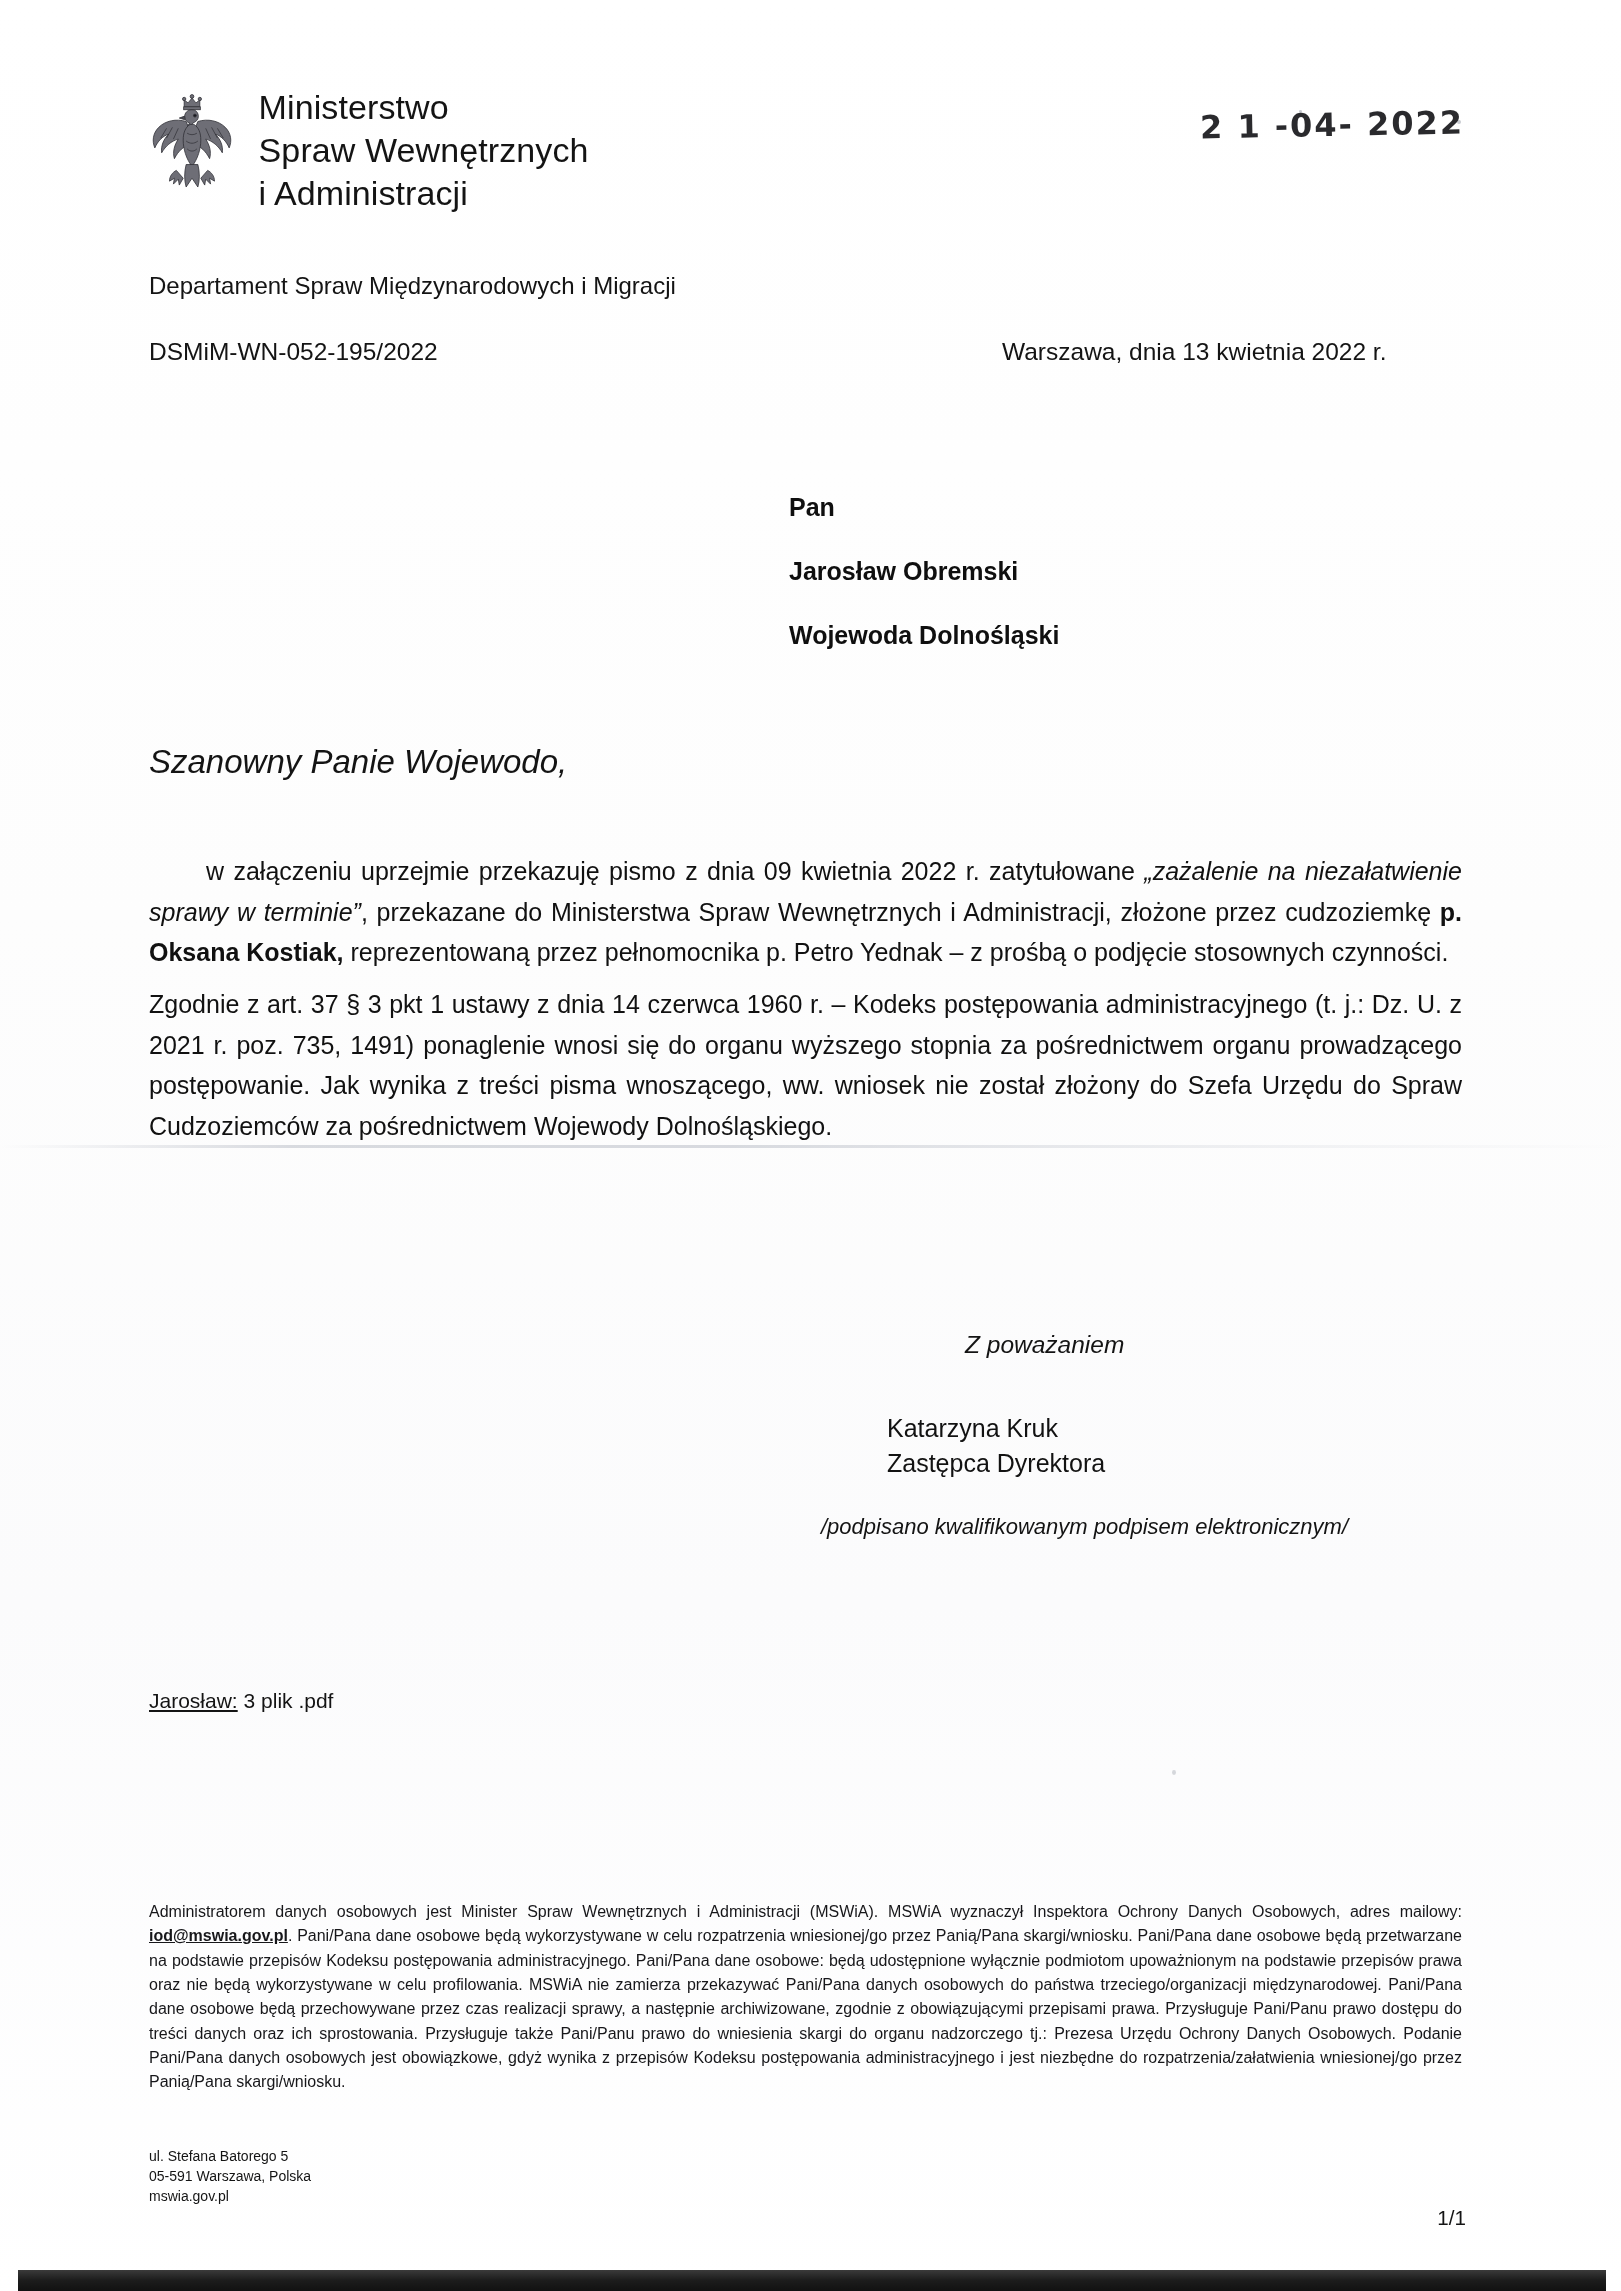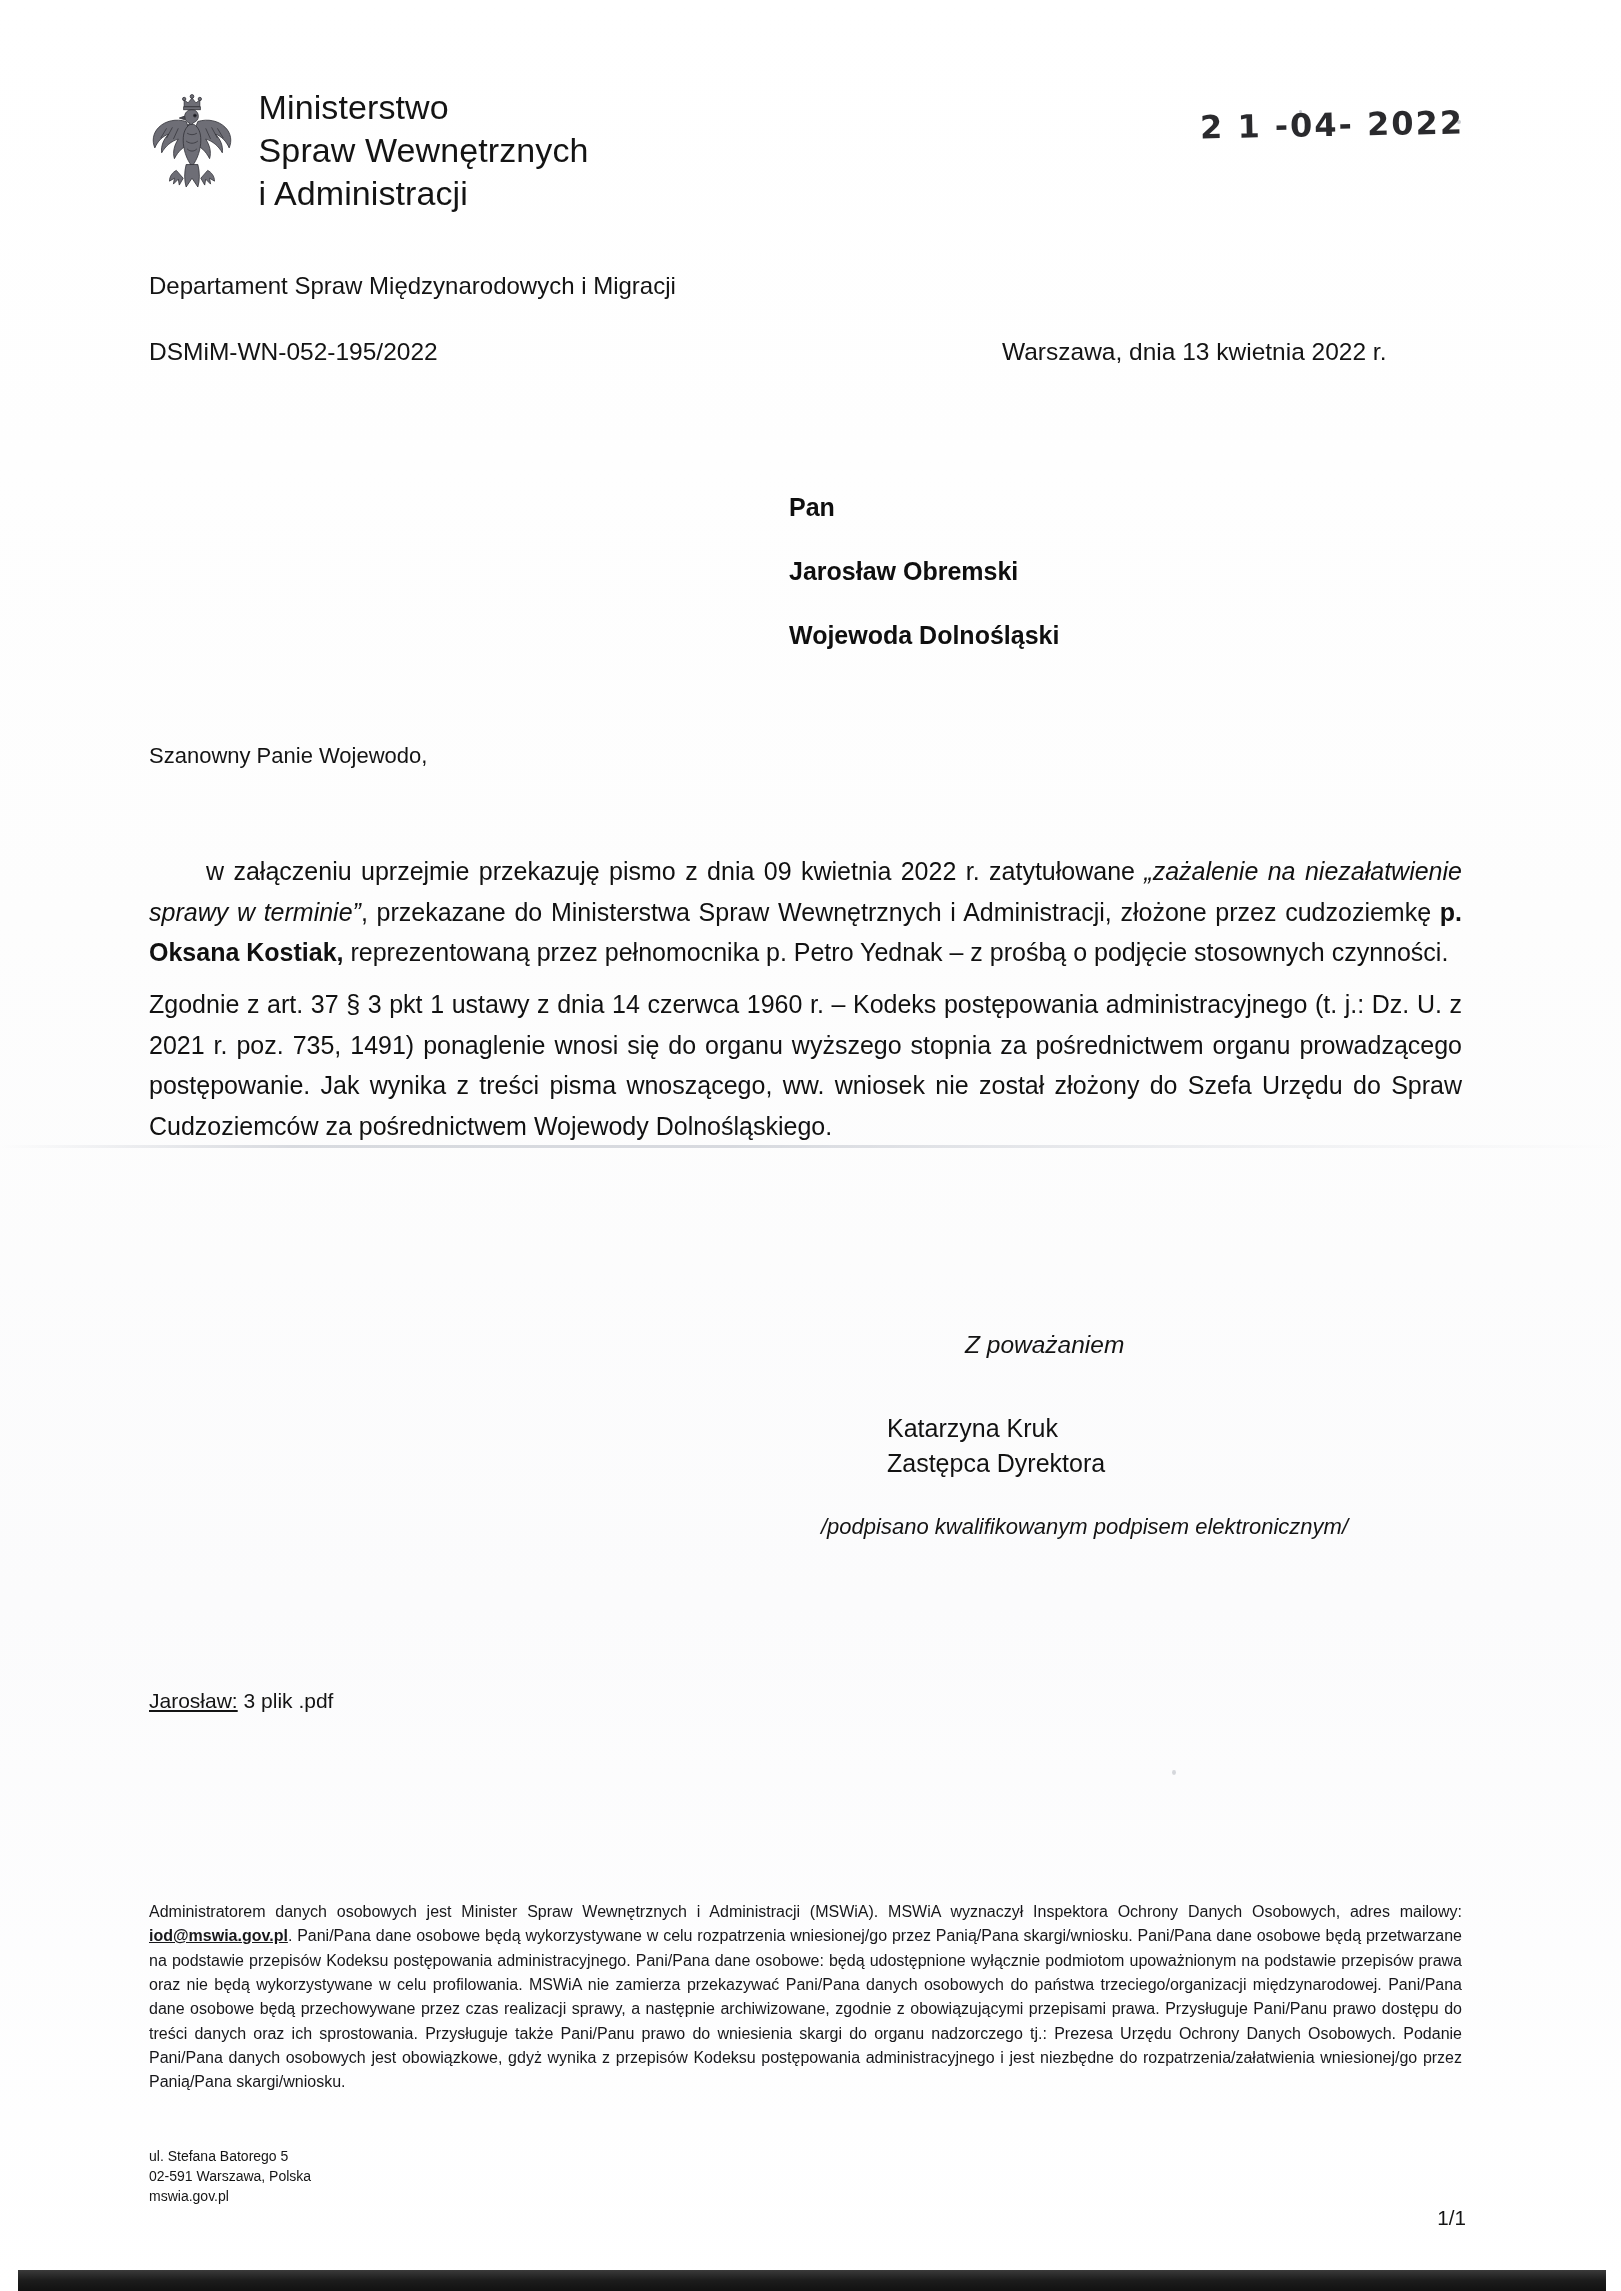--- a/index.html
+++ b/index.html
@@ -111,21 +111,22 @@
     line-height: 1;
     color: #0f0f0f;
   }
   .addressee div { margin-bottom: 39px; }
 
   
   .salutation {
     position: absolute;
     left: 149px;
     top: 743px;
-    font-size: 22px;
+    font-size: 33px;
+    font-style: italic;
     color: #141414;
   }
   .body-block {
     position: absolute;
     left: 149px;
     top: 851px;
     width: 1313px;
     font-size: 25px;
     line-height: 1.62;
     text-align: justify;
@@ -305,20 +306,20 @@
   </div>
   <div class="esign">/podpisano kwalifikowanym podpisem elektronicznym/</div>
 
   <div class="attachment"><span class="u">Jarosław:</span><span> 3 plik .pdf</span></div>
 
 
   <div class="privacy"><span>Administratorem danych osobowych jest Minister Spraw Wewnętrznych i Administracji (MSWiA). MSWiA wyznaczył Inspektora Ochrony Danych Osobowych, adres mailowy: </span><span class="mail">iod@mswia.gov.pl</span><span>. Pani/Pana dane osobowe będą wykorzystywane w celu rozpatrzenia wniesionej/go przez Panią/Pana skargi/wniosku. Pani/Pana dane osobowe będą przetwarzane na podstawie przepisów Kodeksu postępowania administracyjnego. Pani/Pana dane osobowe: będą udostępnione wyłącznie podmiotom upoważnionym na podstawie przepisów prawa oraz nie będą wykorzystywane w celu profilowania. MSWiA nie zamierza przekazywać Pani/Pana danych osobowych do państwa trzeciego/organizacji międzynarodowej. Pani/Pana dane osobowe będą przechowywane przez czas realizacji sprawy, a następnie archiwizowane, zgodnie z obowiązującymi przepisami prawa. Przysługuje Pani/Panu prawo dostępu do treści danych oraz ich sprostowania. Przysługuje także Pani/Panu prawo do wniesienia skargi do organu nadzorczego tj.: Prezesa Urzędu Ochrony Danych Osobowych. Podanie Pani/Pana danych osobowych jest obowiązkowe, gdyż wynika z przepisów Kodeksu postępowania administracyjnego i jest niezbędne do rozpatrzenia/załatwienia wniesionej/go przez Panią/Pana skargi/wniosku.</span></div>
 
   <div class="footer-addr">
     <div>ul. Stefana Batorego 5</div>
-    <div>02-591 Warszawa, Polska</div>
+    <div>05-591 Warszawa, Polska</div>
     <div>mswia.gov.pl</div>
   </div>
   <div class="page-num">1/1</div>
 
   <div class="bottom-bar"></div>
 </div>
 
 
 </body></html>

